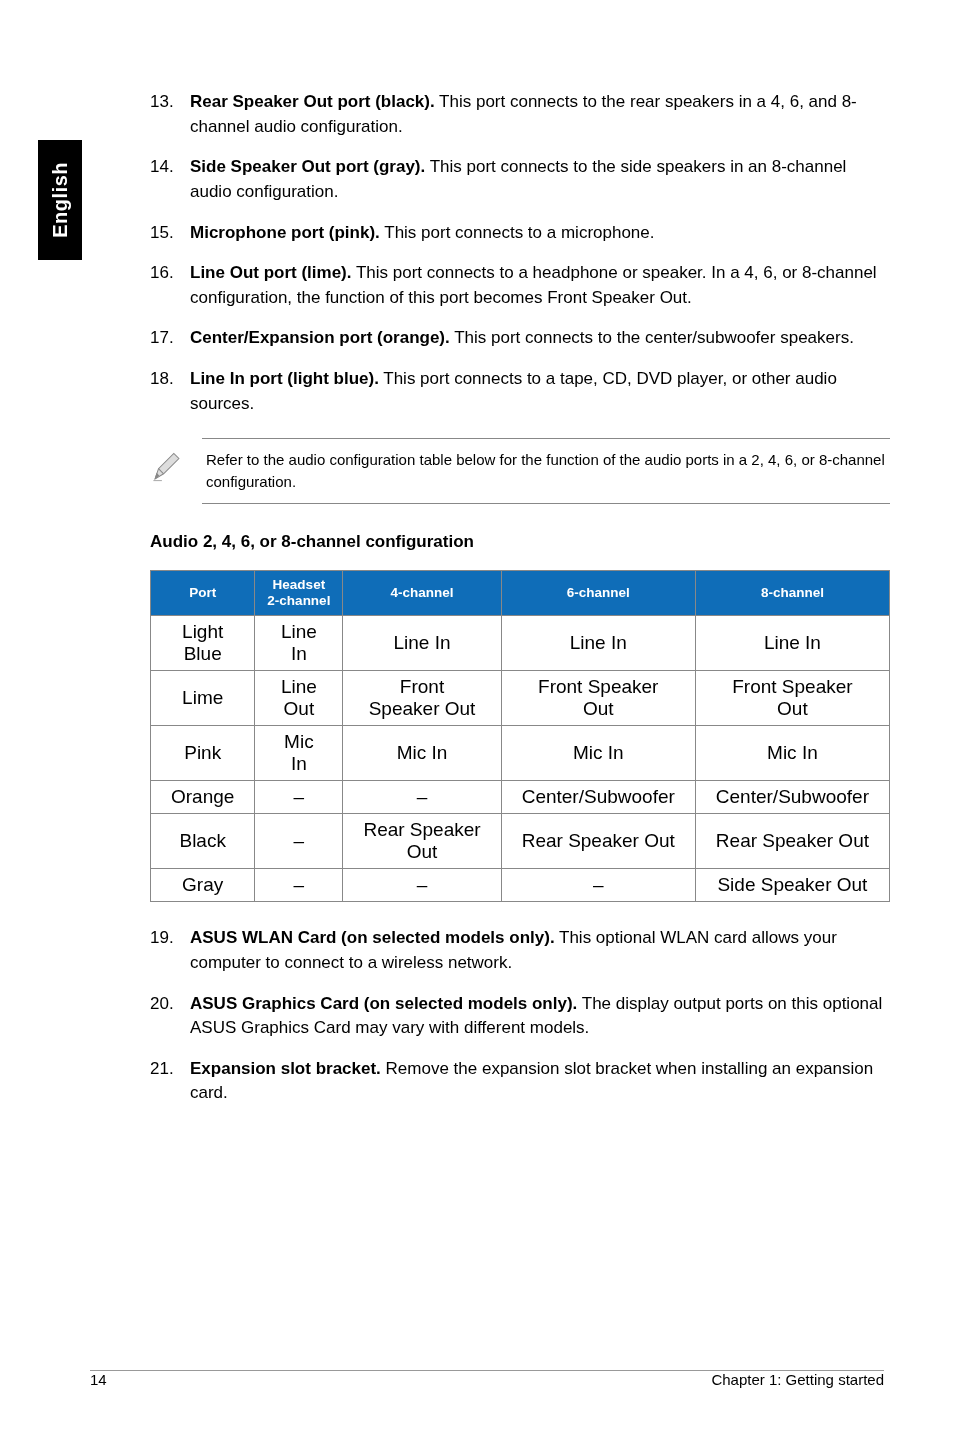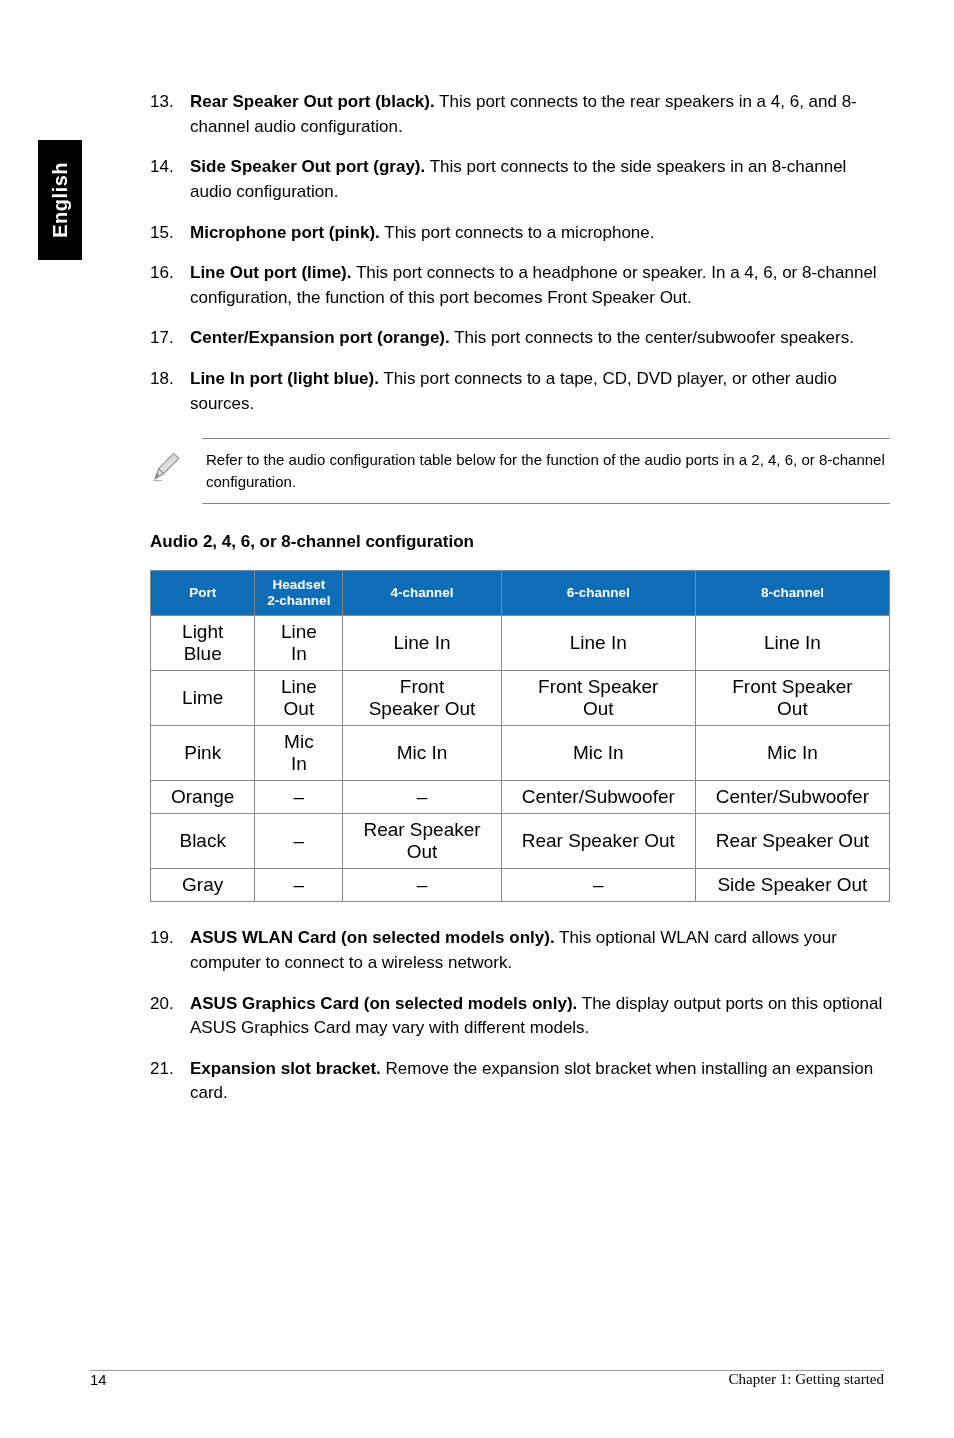--- a/index.html
+++ b/index.html
@@ -21,21 +21,21 @@
   table.audio { border-collapse: collapse; width: 100%; margin-bottom: 24px; }
   table.audio th { background: #0f6db8; color: #fff; font-weight: bold; font-size: 13.5px; text-align: center; padding: 6px 4px; border: 1px solid #888; line-height: 1.2; }
   table.audio td { font-size: 19px; text-align: center; padding: 5px 20px; border: 1px solid #888; }
   table.audio th:nth-child(1), table.audio td:nth-child(1) { width: 11%; }
   table.audio th:nth-child(2), table.audio td:nth-child(2) { width: 13%; }
   table.audio th:nth-child(3), table.audio td:nth-child(3) { width: 26%; }
   table.audio th:nth-child(4), table.audio td:nth-child(4) { width: 25%; }
   table.audio th:nth-child(5), table.audio td:nth-child(5) { width: 25%; }
   .footer { position: absolute; bottom: 50px; left: 90px; right: 70px; border-top: 1px solid #999; padding-top: 0; display: flex; justify-content: space-between; font-size: 15px; }
   .footer .pg { margin-left: 0; }
-  .footer .chap { margin-right: 0; font-family: Liberation Serif, serif; }
+  .footer .chap { margin-right: 0; }
 </style>
 </head>
 <body>
 
 <div class="page">
   <div class="side-tab">
     <span>English</span>
   </div>
 
   <div class="content">

